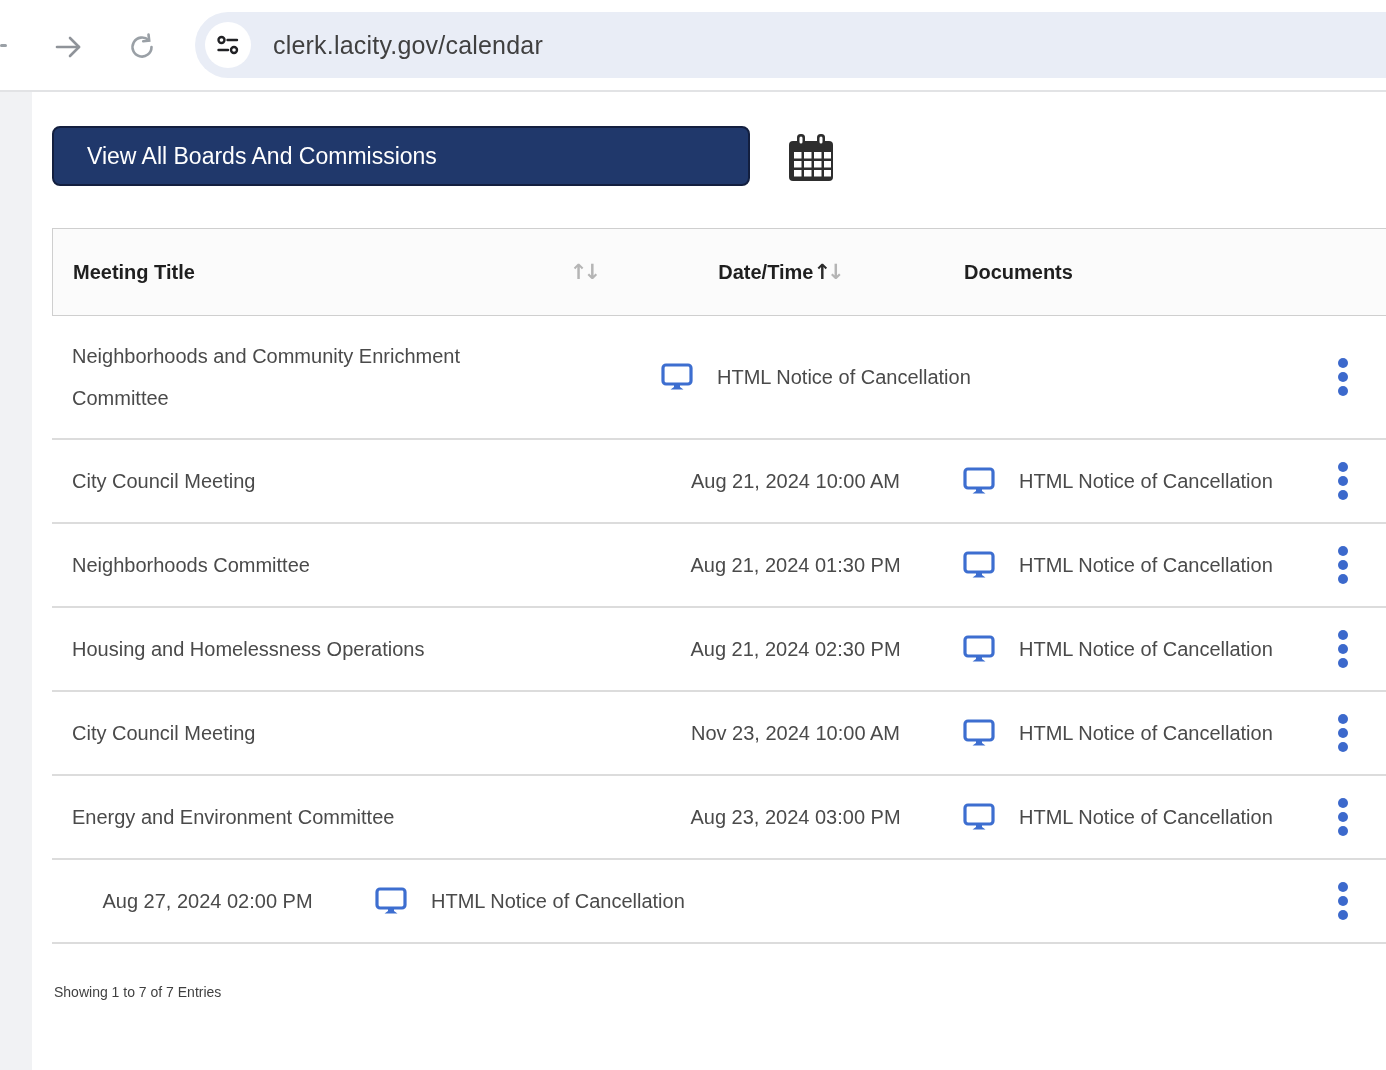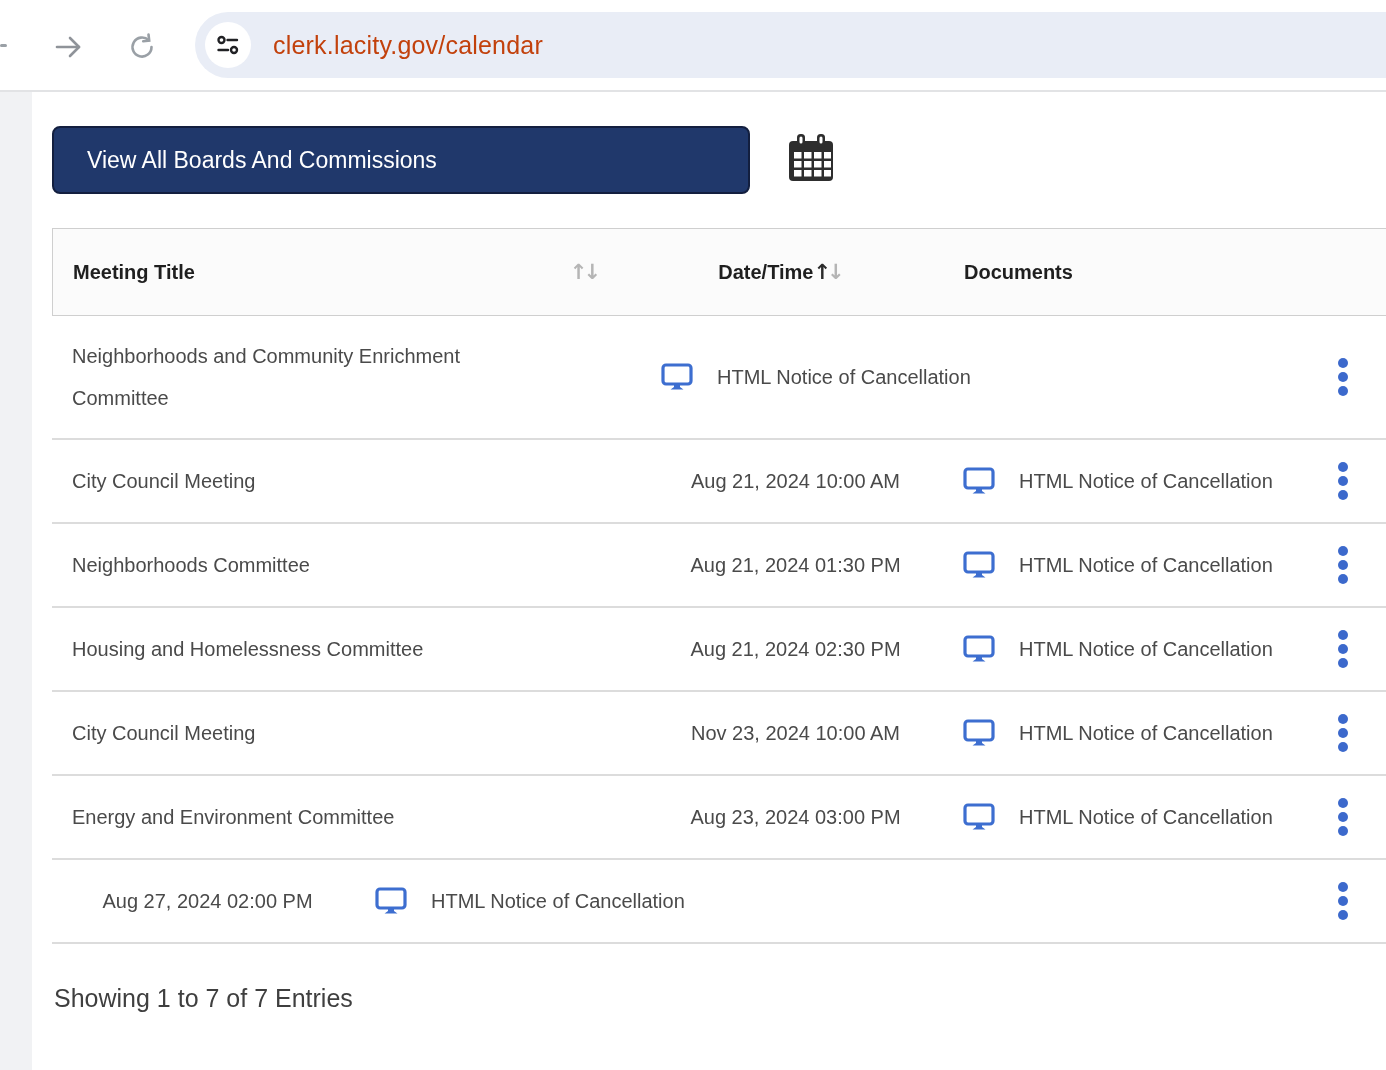--- a/index.html
+++ b/index.html
@@ -13,26 +13,26 @@
                    background:#9aa0a6; border-radius:2px; }
   .nav-btn { position:absolute; top:30px; width:34px; height:34px; display:flex;
              align-items:center; justify-content:center; }
   .nav-forward { left:52px; }
   .nav-reload { left:125px; }
   .urlbar { position:absolute; left:195px; top:12px; width:1191px; height:66px;
             background:#e9edf6; border-radius:33px 0 0 33px; display:flex;
             align-items:center; }
   .site-info { width:46px; height:46px; margin-left:10px; background:#ffffff;
                border-radius:50%; display:flex; align-items:center; justify-content:center; }
-  .url-text { margin-left:22px; font-size:25px; color:#c2410c; letter-spacing:0.2px; }
+  .url-text { margin-left:22px; font-size:25px; color:#404040; letter-spacing:0.2px; }
 
   
   .page-left-strip { position:absolute; left:0; top:92px; width:32px; height:978px;
                      background:#f1f2f4; }
-  .view-all-btn { position:absolute; left:52px; top:126px; width:698px; height:68px;
+  .view-all-btn { position:absolute; left:52px; top:126px; width:698px; height:60px;
                   background:#20386b; border:2px solid #131f3f; border-radius:8px;
                   color:#ffffff; font-size:23px; text-align:left; padding-left:33px;
                   font-family:"Liberation Sans", sans-serif; cursor:pointer; }
   .cal-icon-btn { position:absolute; left:786px; top:132px; width:50px; height:52px;
                   background:none; border:none; cursor:pointer; }
 
   
   .meetings-table { position:absolute; left:52px; top:228px; width:1360px; }
   .thead { display:flex; height:88px; align-items:center; background:#fbfbfb;
            border:1px solid #cfcfcf; font-weight:bold; font-size:20px; color:#1f1f1f; }
@@ -51,21 +51,21 @@
   .sort-icon .up   { color:#b5b5b5; }
   .sort-icon .down { color:#b5b5b5; }
   .sort-icon.sorted .up { color:#2b2b2b; }
   .hdr-docs { padding-left:21px; flex:1; }
   .monitor { width:32px; height:28px; display:inline-flex; flex-shrink:0; }
   .doclink { margin-left:24px; color:#4a4a4a; text-decoration:none; cursor:pointer; }
   .kebab { margin-left:auto; display:flex; flex-direction:column; gap:4px;
            cursor:pointer; padding:4px 0; }
   .kebab i { width:10px; height:10px; border-radius:50%; background:#3c69cc; display:block; }
 
-  .entries-summary { position:absolute; left:54px; top:984px; font-size:25px; color:#3f3f3f; }
+  .entries-summary { position:absolute; left:54px; top:984px; font-size:14px; color:#3f3f3f; }
 </style>
 </head>
 <body>
 
 <div class="toolbar">
   <span class="back-fragment"></span>
 
   <span class="nav-btn nav-forward">
     <svg width="30" height="30" viewBox="0 0 30 30" fill="none" stroke="#8f9399" stroke-width="2.6" stroke-linecap="round" stroke-linejoin="round">
       <line x1="3" y1="15" x2="25" y2="15"></line>
@@ -198,21 +198,21 @@
       <span class="kebab">
           <i></i>
           <i></i>
           <i></i>
         </span>
     </div>
   </div>
 
   <div class="trow">
     <div class="col-title">
-      <span class="title-text">Housing and Homelessness Committee</span>
+      <span class="title-text">Housing and Homelessness Operations</span>
     </div>
     <div class="col-date">
       <span>Aug 21, 2024 02:30 PM</span>
     </div>
     <div class="col-docs">
       <span class="monitor">
         <svg width="32" height="28" viewBox="0 0 32 28">
             <rect x="2" y="2" width="28" height="19" rx="3" fill="#ffffff" stroke="#3d6ed0" stroke-width="3.2"></rect>
             <path d="M13 21.5 h6 v2.5 l3.5 2.5 h-13 l3.5 -2.5 z" fill="#3d6ed0"></path>
           </svg>

